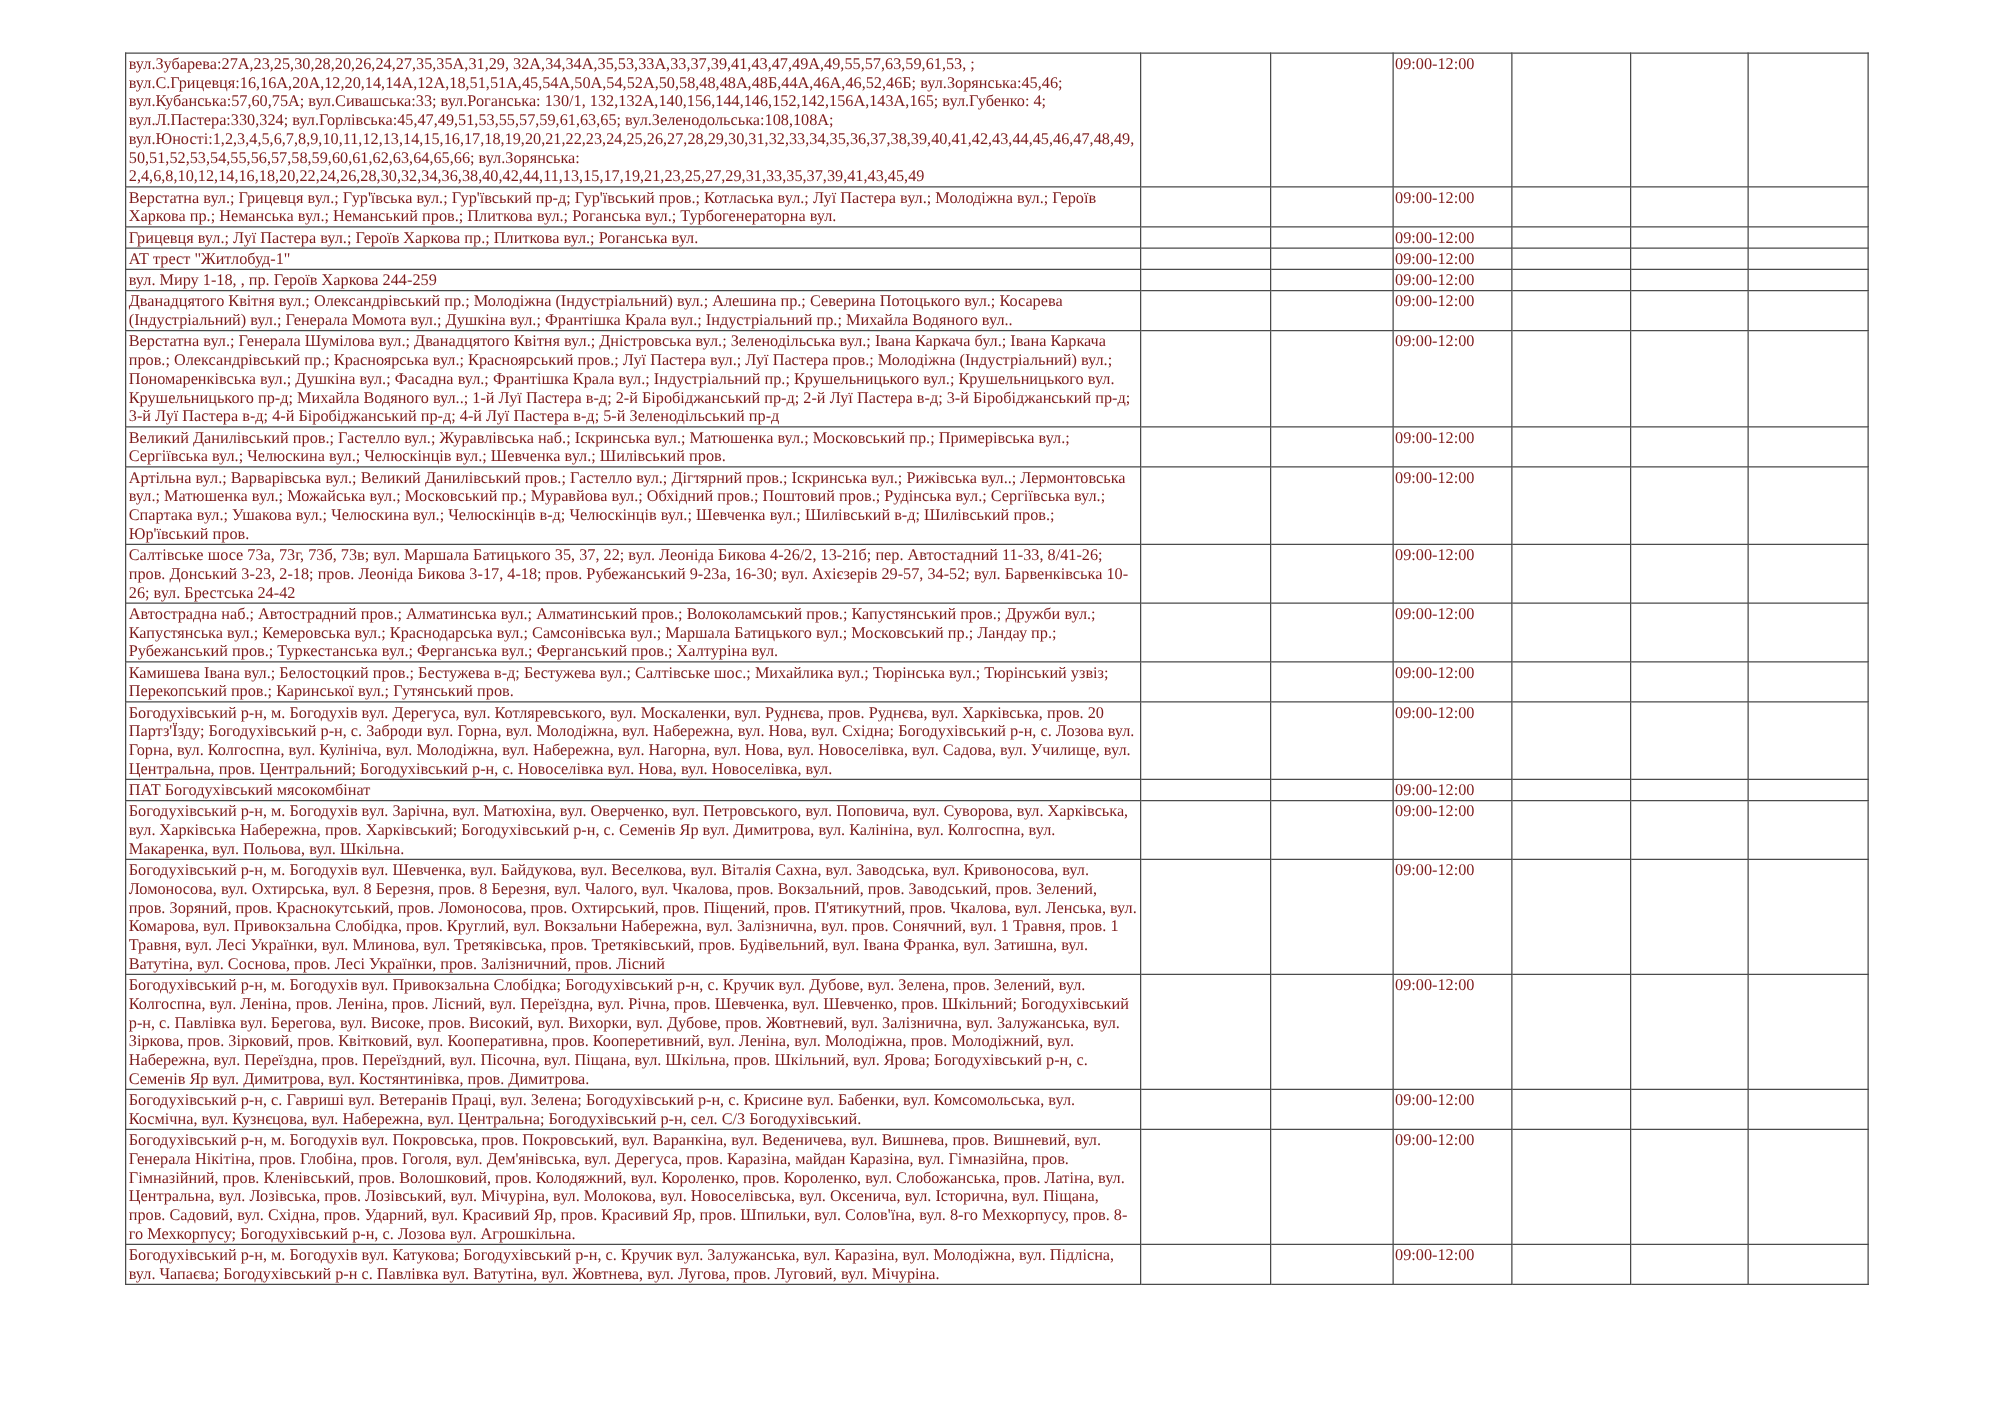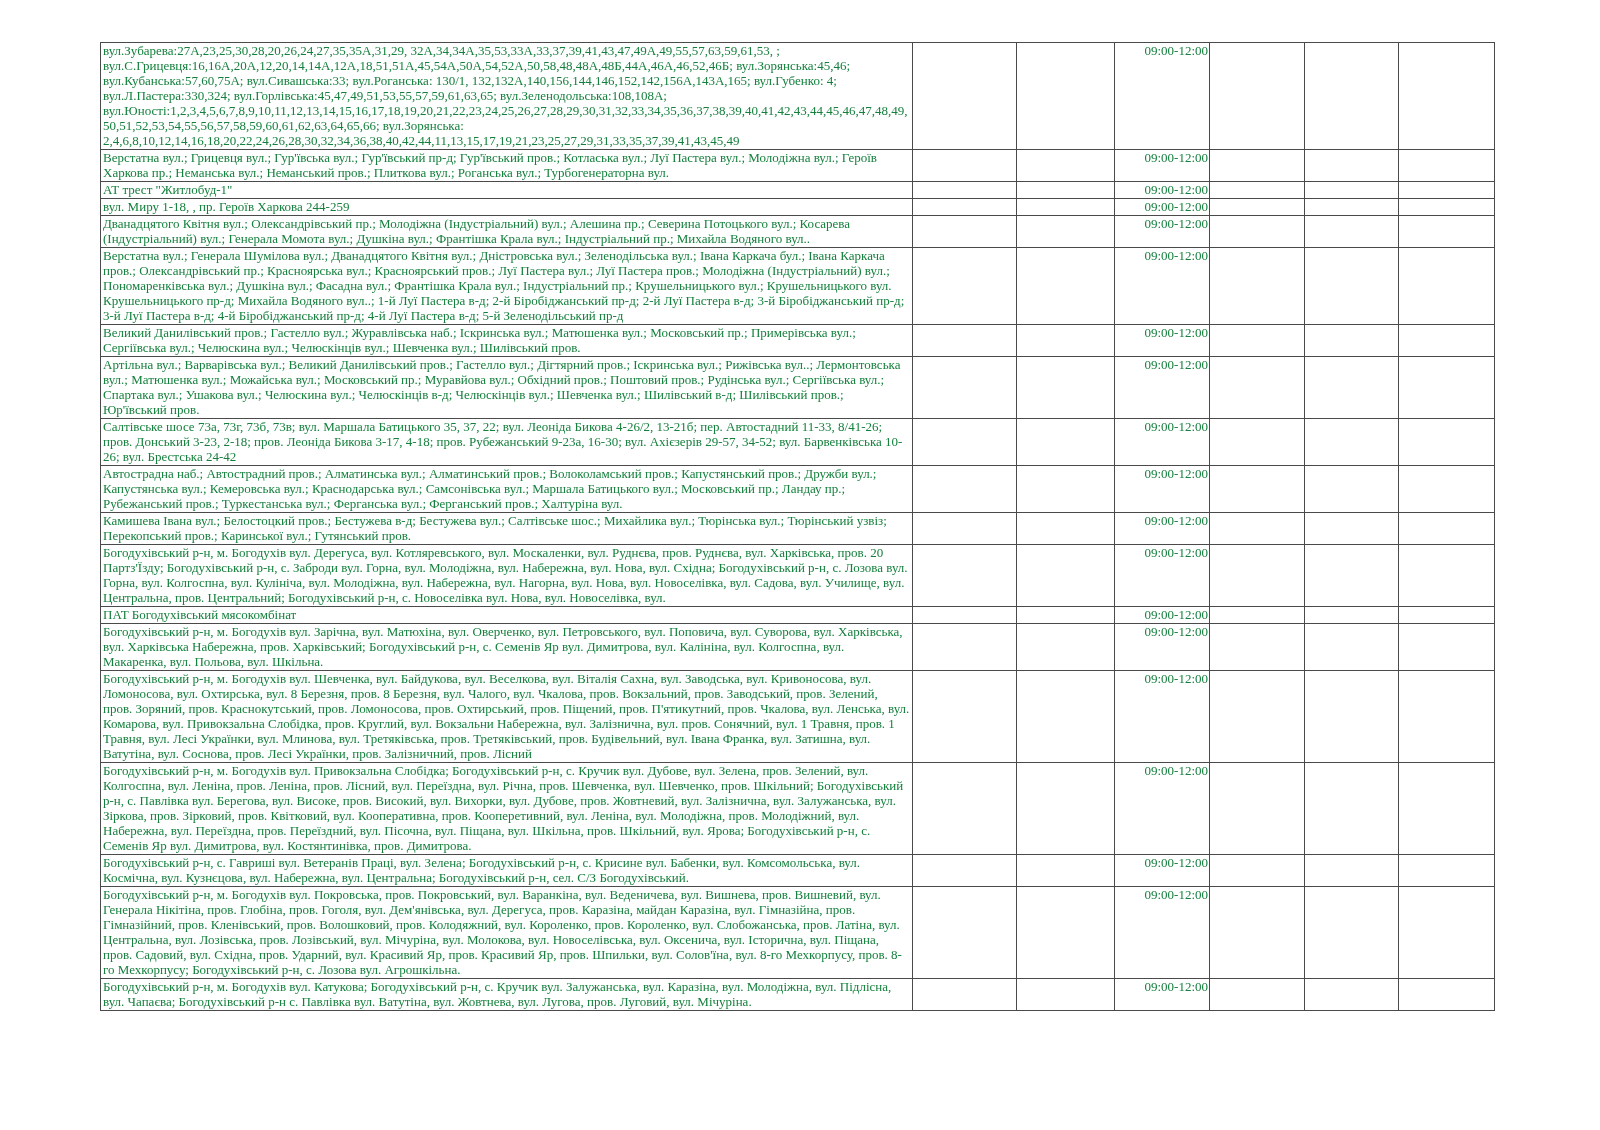--- a/index.html
+++ b/index.html
@@ -9,21 +9,21 @@
     width: 1600px;
     height: 1130px;
   }
   .page {
     position: relative;
     width: 1600px;
     height: 1130px;
     background: #ffffff;
     overflow: hidden;
     font-family: "Liberation Serif", "DejaVu Serif", serif;
-    color: #15803d;
+    color: #7f1d1d;
   }
   table.schedule {
     position: absolute;
     left: 100px;
     top: 42px;
     width: 1394px;
     border-collapse: collapse;
     table-layout: fixed;
   }
   table.schedule td {
@@ -32,21 +32,21 @@
     line-height: 15px;
     vertical-align: top;
   }
   td.streets-cell {
     padding: 0 2px 1px 2px;
     text-align: left;
     overflow-wrap: break-word;
     word-wrap: break-word;
   }
   td.time-cell {
-    text-align: right;
+    text-align: left;
     vertical-align: middle;
     white-space: nowrap;
     padding: 0 1px;
   }
   td.empty-cell {
     padding: 0;
   }
 </style>
 </head>
 <body style="background: rgb(255, 255, 255); color: rgb(0, 0, 0);">
@@ -75,20 +75,29 @@
         <tr>
           <td class="streets-cell">Верстатна вул.; Грицевця вул.; Гур'ївська вул.; Гур'ївський пр-д; Гур'ївський пров.; Котласька вул.; Луї Пастера вул.; Молодіжна  вул.; Героїв Харкова пр.; Неманська вул.; Неманський пров.; Плиткова вул.; Роганська вул.; Турбогенераторна вул.</td>
           <td class="empty-cell"></td>
           <td class="empty-cell"></td>
           <td class="time-cell">09:00-12:00</td>
           <td class="empty-cell"></td>
           <td class="empty-cell"></td>
           <td class="empty-cell"></td>
         </tr>
         <tr>
+          <td class="streets-cell">Грицевця вул.; Луї Пастера вул.; Героїв Харкова пр.; Плиткова вул.; Роганська вул.</td>
+          <td class="empty-cell"></td>
+          <td class="empty-cell"></td>
+          <td class="time-cell">09:00-12:00</td>
+          <td class="empty-cell"></td>
+          <td class="empty-cell"></td>
+          <td class="empty-cell"></td>
+        </tr>
+        <tr>
           <td class="streets-cell">АТ трест "Житлобуд-1"</td>
           <td class="empty-cell"></td>
           <td class="empty-cell"></td>
           <td class="time-cell">09:00-12:00</td>
           <td class="empty-cell"></td>
           <td class="empty-cell"></td>
           <td class="empty-cell"></td>
         </tr>
         <tr>
           <td class="streets-cell">вул. Миру 1-18, , пр. Героїв Харкова 244-259</td>

